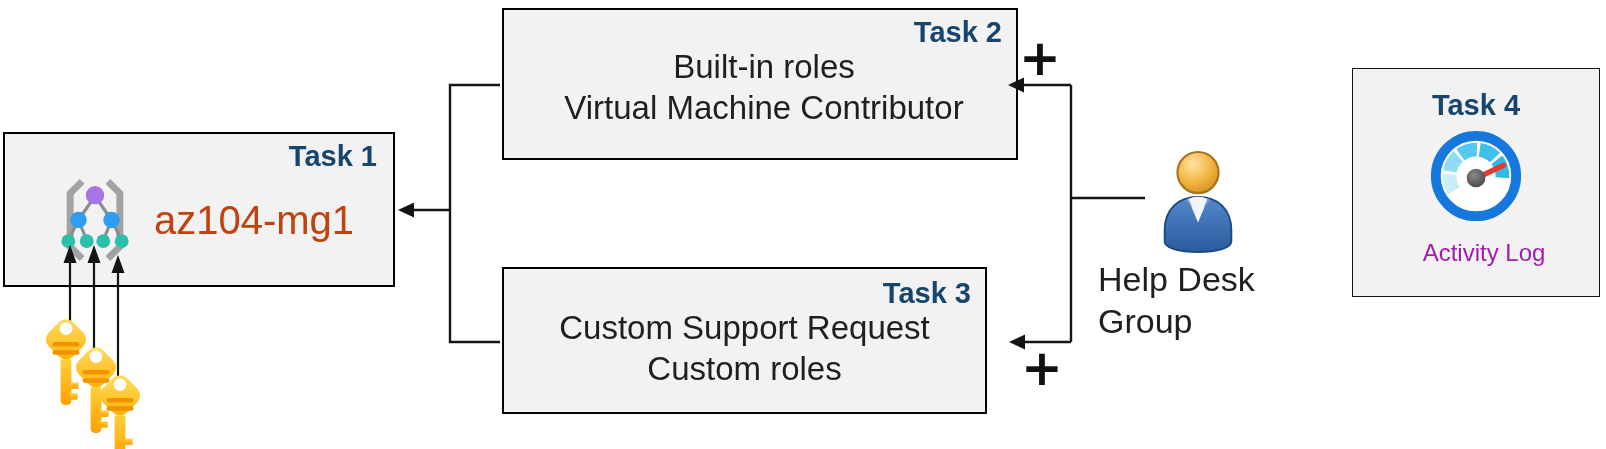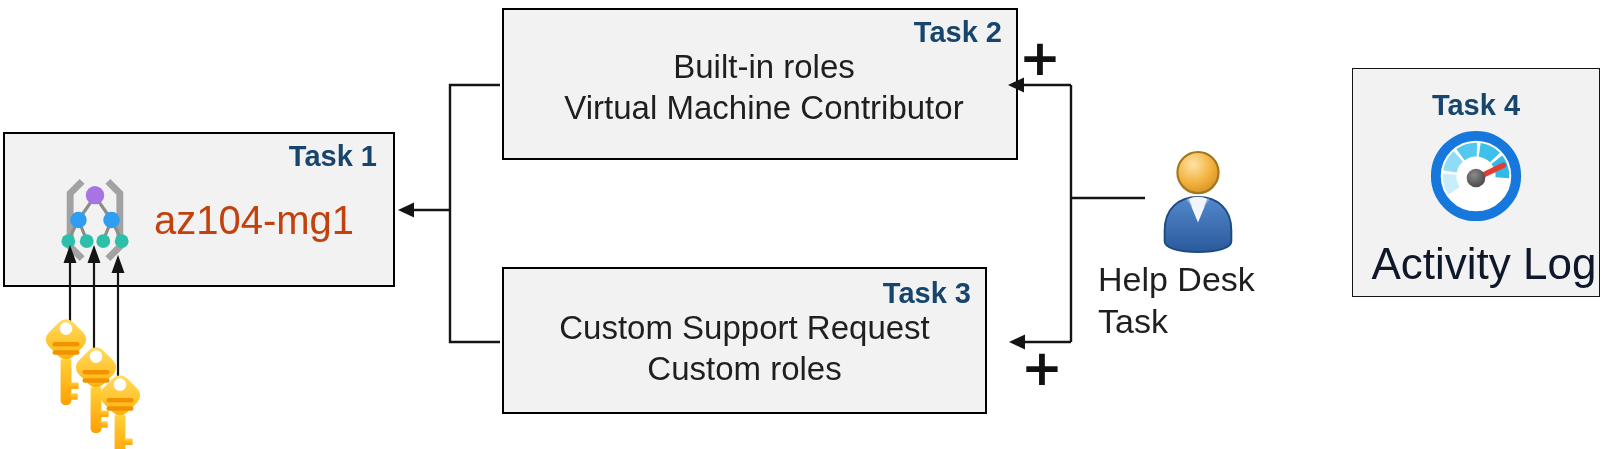--- a/index.html
+++ b/index.html
@@ -62,21 +62,21 @@
     border:1.6px solid #141414;
   }
   .task4-title{
     position:absolute;left:0;right:0;top:20px;
     text-align:center;
     font-weight:700;font-size:29px;color:#17456d;
   }
   .task4-label{
     position:absolute;left:16px;right:0;top:170px;
     text-align:center;
-    font-size:44px;color:#0f172a;
+    font-size:24px;color:#a21caf;
   }
   svg.overlay{
     position:absolute;left:0;top:0;
     z-index:5;
     pointer-events:none;
   }
   .keys-layer{position:absolute;left:0;top:0;z-index:6;}
   .key{position:absolute;}
   .defs-holder{position:absolute;width:0;height:0;overflow:hidden;}
 </style>
@@ -170,21 +170,21 @@
 
   <svg class="icon-abs" style="left:1149px;top:146px;" width="98" height="110" viewBox="0 0 100 112">
     <path d="M50 52 C70 52 84 64 84 86 L84 97 C84 104 70 108 50 108 C30 108 16 104 16 97 L16 86 C16 64 30 52 50 52 Z" fill="url(#personBody)" stroke="#1d4a80" stroke-width="2"></path>
     <path d="M40 54 L50 78 L60 54 C53 51 47 51 40 54 Z" fill="#f2f5f9"></path>
     <path d="M38 55 L44 62 L40 53 Z" fill="#7ea4d6"></path>
     <path d="M62 55 L56 62 L60 53 Z" fill="#7ea4d6"></path>
     <circle cx="50" cy="27" r="21" fill="url(#personHead)" stroke="#a5761c" stroke-width="2.2"></circle>
   </svg>
   <div class="actor-label">
     <div>Help Desk</div>
-    <div>Task</div>
+    <div>Group</div>
   </div>
 
   <div class="plus" style="left:1018px;top:32px;">+</div>
   <div class="plus" style="left:1020px;top:342px;">+</div>
 
   <svg class="overlay" width="1606" height="449" viewBox="0 0 1606 449">
     <g stroke="#141414" stroke-width="2.4" fill="none">
       <path d="M500 85 H450 V342 H500"></path>
       <path d="M450 210 H412"></path>
       <path d="M1071 85 V342"></path>

